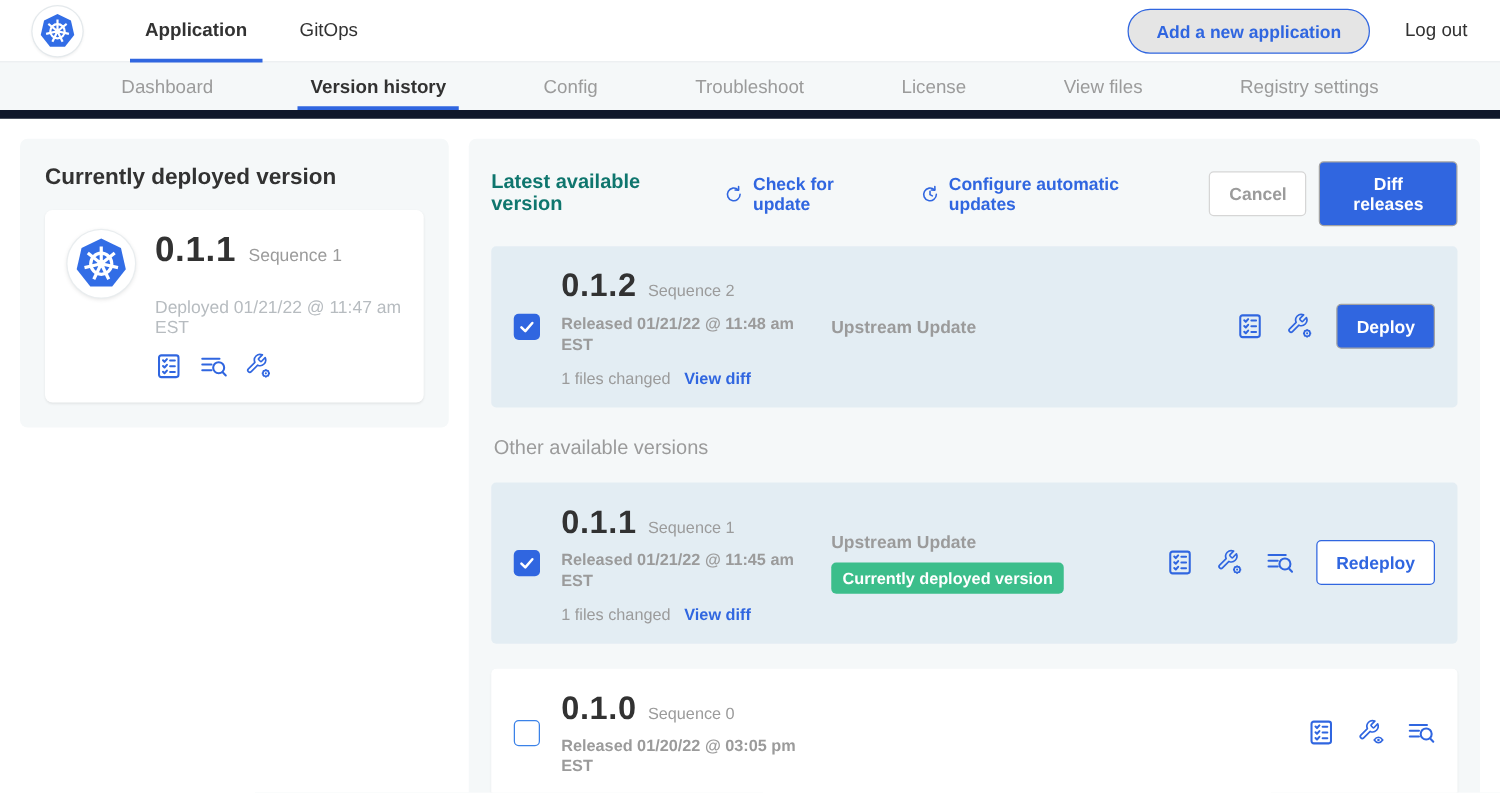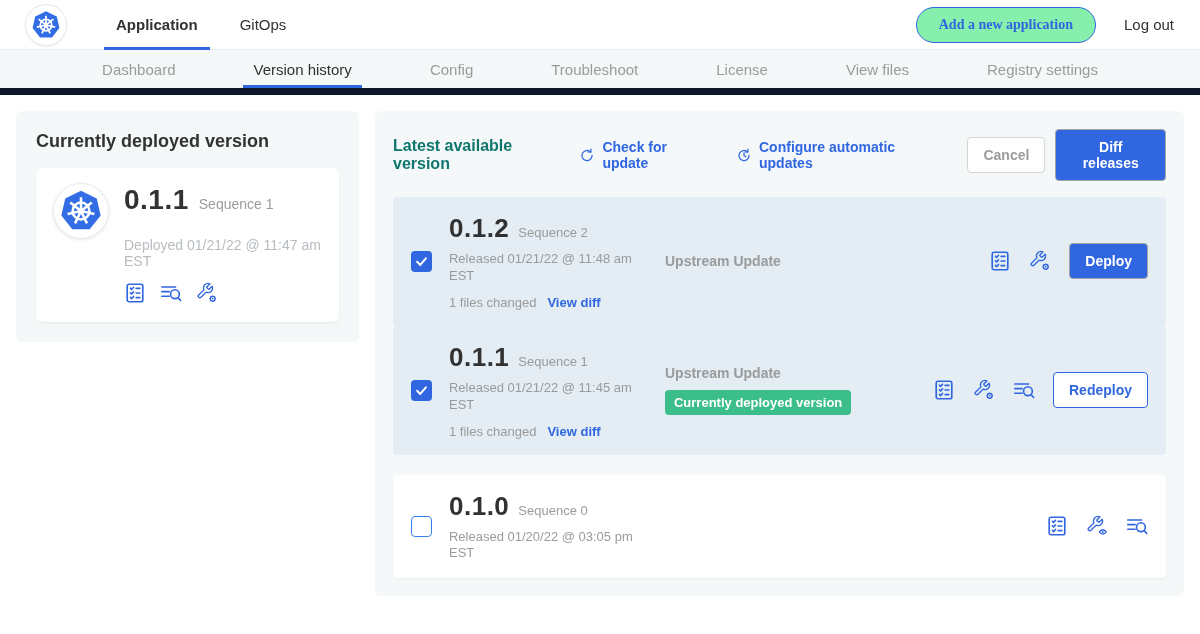--- a/index.html
+++ b/index.html
@@ -16,31 +16,31 @@
   .brand-circle { width:40px; height:40px; border-radius:50%; background:#fff;
                   box-shadow:0 0 0 1px #e4e9ec, 0 1px 3px rgba(0,0,0,.12);
                   display:flex; align-items:center; justify-content:center; margin-right:38px; }
   .topnav-tab { font-size:15px; font-weight:700; color:#323232; height:50px;
                 display:flex; align-items:center; padding:0 12px; margin-right:18px;
                 position:relative; cursor:pointer; }
   .topnav-tab.inactive { font-weight:500; }
   .topnav-tab.active::after { content:""; position:absolute; left:0; right:0; bottom:0;
                               height:3px; background:#3066E0; }
   .topnav-spacer { flex:1; }
-  .pill-btn { border:1.5px solid #3066E0; color:#3066E0; background:#86efac; border-radius:20px;
+  .pill-btn { border:1.5px solid #3066E0; color:#3066E0; background:#e5e5e5; border-radius:20px;
               font-size:14px; font-weight:700; padding:9px 22px; cursor:pointer;
-              font-family:Liberation Serif, serif; }
+              font-family:Liberation Sans, sans-serif; }
   .logout { font-size:15px; font-weight:500; color:#323232; margin-left:28px; cursor:pointer; }
 
   
   .subnav { height:45px; background:#F5F8F9; border-bottom:7px solid #0f172a;
             display:flex; justify-content:center; align-items:stretch; gap:66px; }
   .subnav-tab { font-size:15px; font-weight:500; color:#9B9B9B; display:flex; align-items:center;
                 position:relative; padding:0 6px; cursor:pointer; }
-  .subnav-tab.active { color:#323232; font-weight:400; }
+  .subnav-tab.active { color:#323232; font-weight:700; }
   .subnav-tab.active::after { content:""; position:absolute; left:-4px; right:-4px; bottom:0;
                               height:3px; background:#3066E0; }
 
   
   .main { display:flex; align-items:flex-start; gap:16px; padding:16px; }
   .panel { background:#F5F8F9; border-radius:6px; }
 
   
   .deployed-panel { width:400px; padding:20px; }
   .deployed-title { font-size:18px; font-weight:700; color:#323232; margin-bottom:16px; }
@@ -74,21 +74,21 @@
 
   .checkbox { width:21px; height:21px; border-radius:4px; flex:0 0 21px; cursor:pointer;
               display:flex; align-items:center; justify-content:center; }
   .checkbox.checked { background:#3066E0; }
   .checkbox.unchecked { background:#fff; border:1.5px solid #3b82e8; }
 
   .ver-col { margin-left:17px; width:212px; }
   .ver-line { display:flex; align-items:baseline; gap:9px; }
   .ver { font-size:26px; font-weight:700; color:#323232; letter-spacing:.5px; }
   .seq { font-size:13px; font-weight:500; color:#9B9B9B; }
-  .released { font-size:13px; font-weight:400; color:#9B9B9B; margin-top:7px; max-width:192px;
+  .released { font-size:13px; font-weight:700; color:#9B9B9B; margin-top:7px; max-width:192px;
               line-height:1.3; }
   .files-line { display:flex; align-items:center; gap:11px; margin-top:10px; }
   .files { font-size:13px; font-weight:500; color:#9B9B9B; }
   .viewdiff { font-size:13px; font-weight:700; color:#3066E0; cursor:pointer; }
 
   .src-col { width:268px; margin-left:4px; }
   .src { font-size:14px; font-weight:700; color:#9B9B9B; }
   .badge { display:inline-block; margin-top:9px; border-radius:4px; padding:5px 9px;
            font-size:13px; font-weight:700; color:#fff; }
   .badge-green { background:#3CBE8B; }
@@ -308,20 +308,21 @@
         <svg class="icon" width="22" height="22">
             <use href="#i-checklist"></use>
           </svg>
         <svg class="icon" width="22" height="22">
             <use href="#i-wrench-gear"></use>
           </svg>
       </div>
       <button class="btn btn-primary row-action">Deploy</button>
     </div>
 
+    <div class="section-label">Other available versions</div>
 
     <div class="vrow selected">
       <div class="checkbox checked">
         <svg class="icon" width="15" height="15">
             <use href="#i-check"></use>
           </svg>
       </div>
       <div class="ver-col">
         <div class="ver-line">
           <span class="ver">0.1.1</span>

